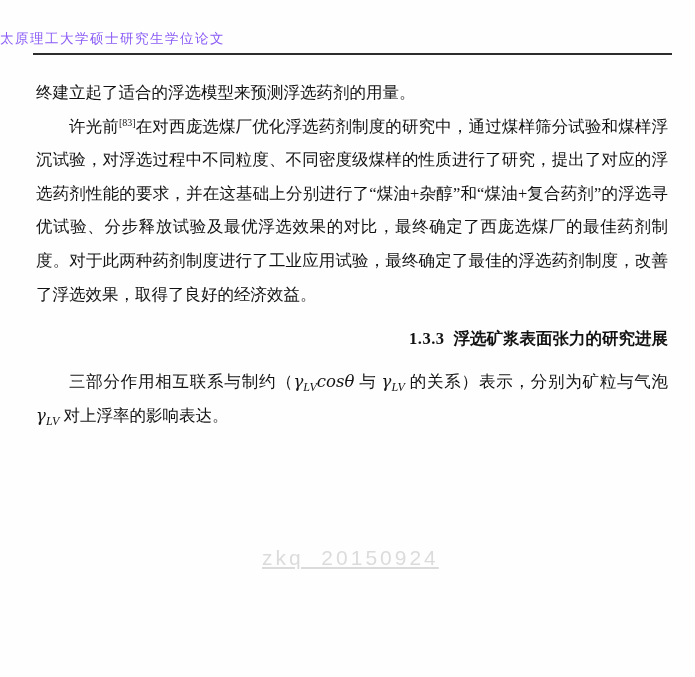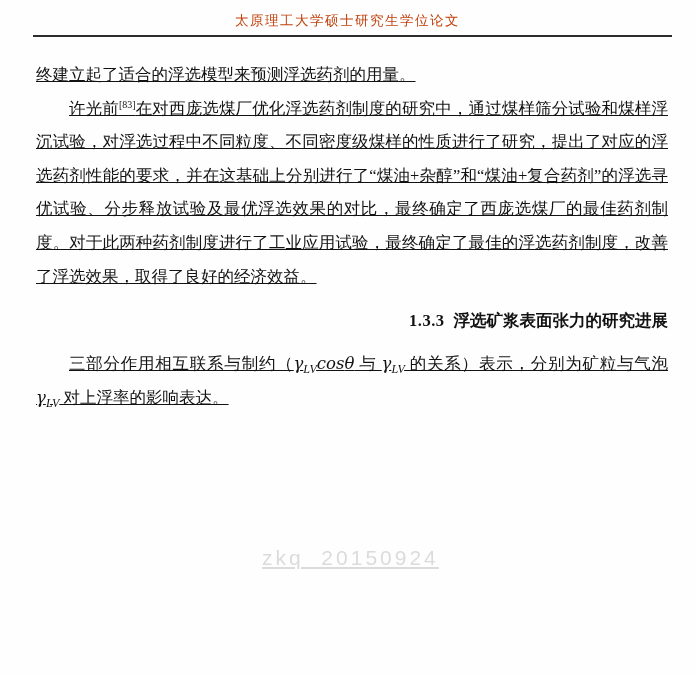--- a/index.html
+++ b/index.html
@@ -7,26 +7,25 @@
     position: relative;
     width: 695px;
     height: 677px;
     overflow: hidden;
     background: #fefefe;
     color: #121212;
     font-family: "Liberation Serif", "DejaVu Serif", serif;
   }
   
   .header-title {
-    padding-top: 12px;
-    text-align: center;
+    padding-top: 30px;
     font-size: 13.5px;
     line-height: 17px;
     letter-spacing: 1.5px;
-    color: #c2410c;
+    color: #8b5cf6;
   }
   .header-rule {
     margin-top: 6px;
     margin-left: 33px;
     width: 639px;
     height: 2px;
     background: #2d2d2d;
   }
   
   .watermark {
@@ -45,21 +44,21 @@
   
   .body {
     position: relative;
     z-index: 1;
     margin: 21px 27px 0 36px;
     font-size: 16.5px;
     line-height: 33.6px;
     text-align: justify;
     text-justify: inter-ideograph;
   }
-  .para { margin: 0; text-decoration: underline; }
+  .para { margin: 0; }
   .para.indent { text-indent: 2em; }
   sup.ref {
     font-size: 10px;
     line-height: 0;
     vertical-align: super;
     letter-spacing: 0;
   }
   .section-heading {
     margin: 15px 0 13px 0;
     font-size: 16.5px;

